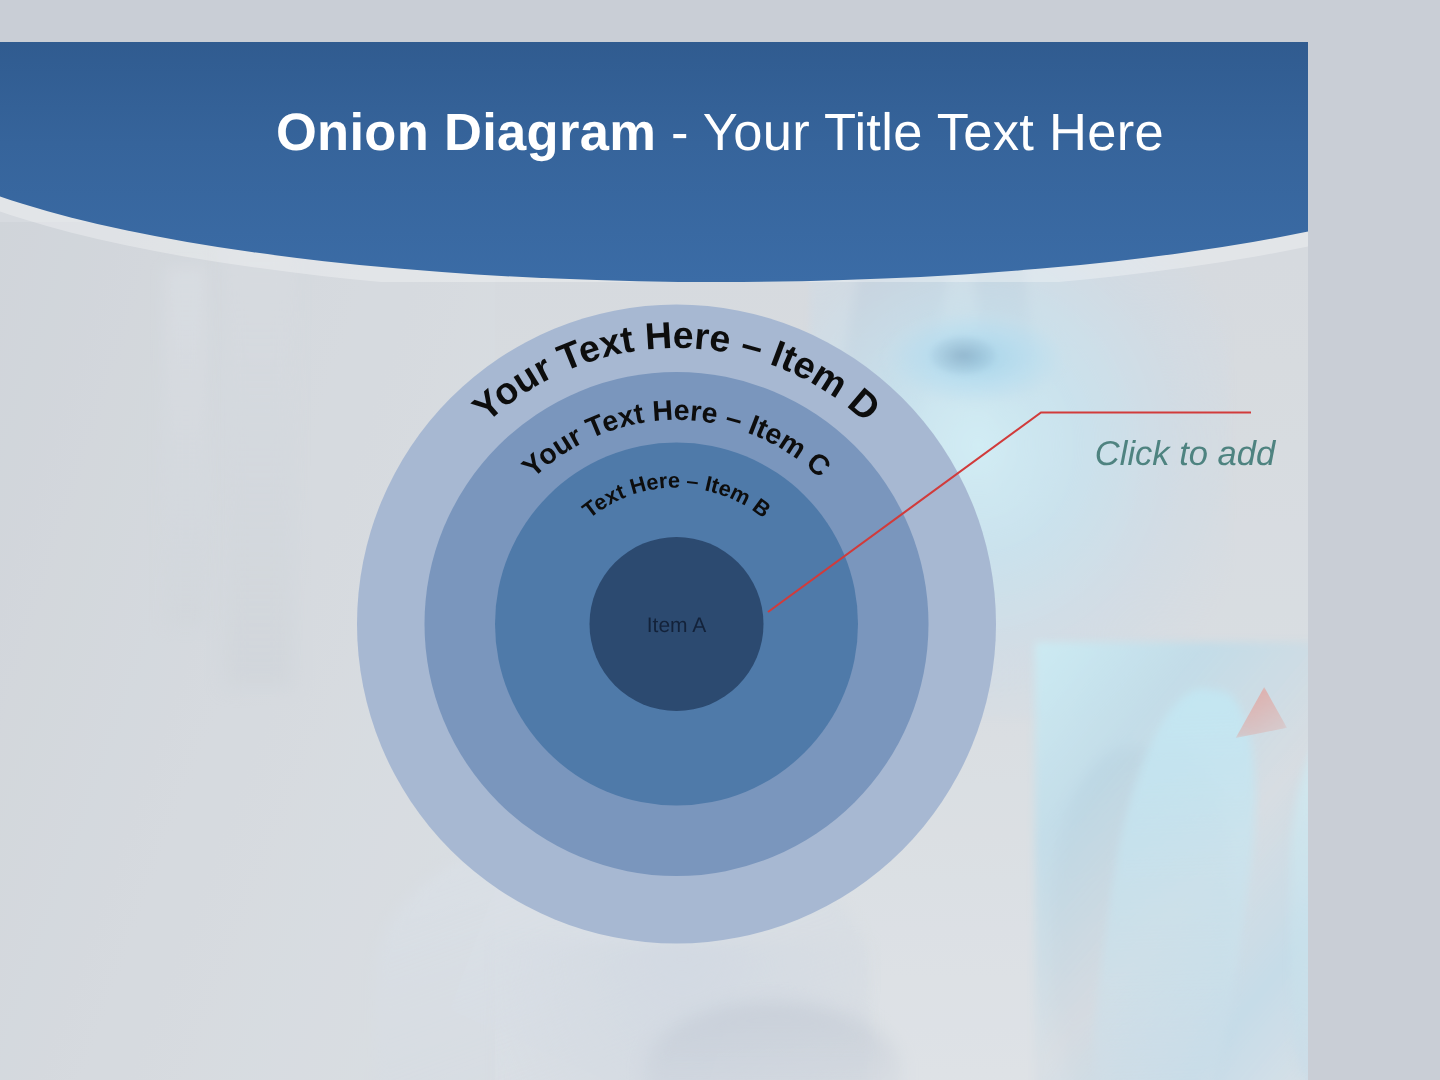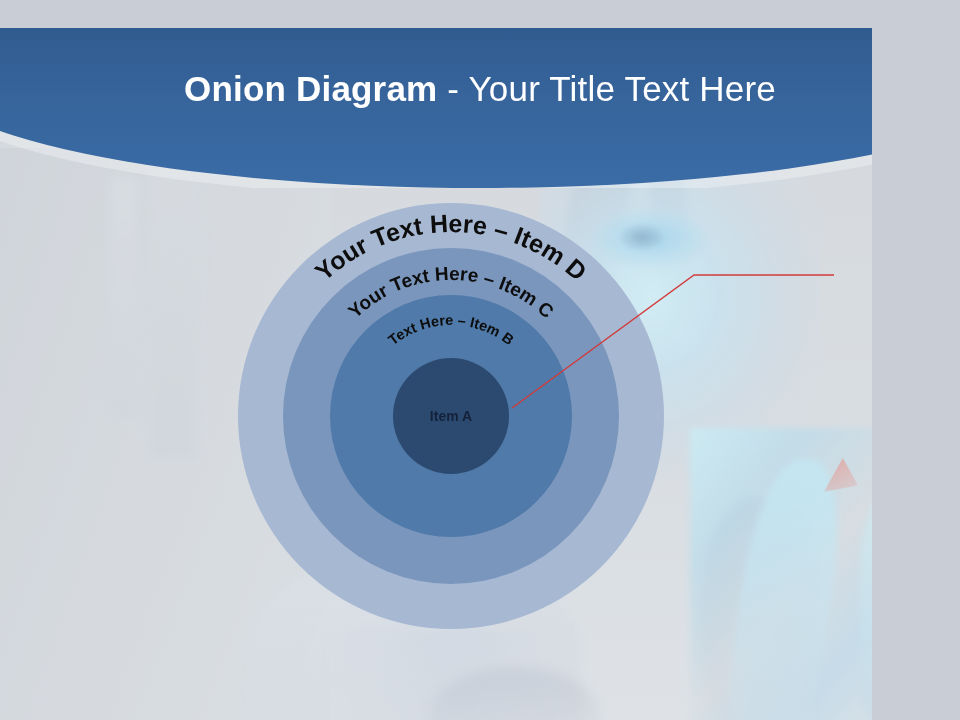--- a/index.html
+++ b/index.html
@@ -170,21 +170,21 @@
     position:absolute;border-radius:50%;
   }
   .ring.r4{left:0;top:0;width:427px;height:427px;background:#a7b8d2;}
   .ring.r3{left:45px;top:45px;width:337px;height:337px;background:#7a96bd;}
   .ring.r2{left:92px;top:92px;width:243px;height:243px;background:#4f7aa9;}
   .ring.r1{left:155px;top:155px;width:117px;height:117px;background:#2c4a70;}
 
   .center-label{
     position:absolute;left:155px;top:155px;width:117px;height:117px;
     display:flex;align-items:center;justify-content:center;
-    color:#13223a;font-size:14px;font-weight:bold;
+    color:#13223a;font-size:14px;font-weight:normal;
   }
 
   .arc-text{
     position:absolute;left:0;top:0;width:427px;height:427px;
     overflow:visible;
   }
   .arc-text text{
     font-family:"Liberation Sans", sans-serif;
     font-weight:bold;
     fill:#0d0d0d;
@@ -261,15 +261,16 @@
     </svg>
 
     <div class="center-label" style="top: 155px; left: 155px; height: 116px; width: 116px; color: rgb(19, 34, 58);">Item A</div>
   </div>
 
   <svg class="callout-svg">
     <polyline id="calloutLine" fill="none" stroke="#d13b3b" stroke-width="1.4" points="512,380 694,247 834,247"></polyline>
   </svg>
 
   <div class="callout-text" style="color: rgb(78, 131, 128);">
+    <div>Click  to add</div>
   </div>
 
 </div>
 
 </body></html>

